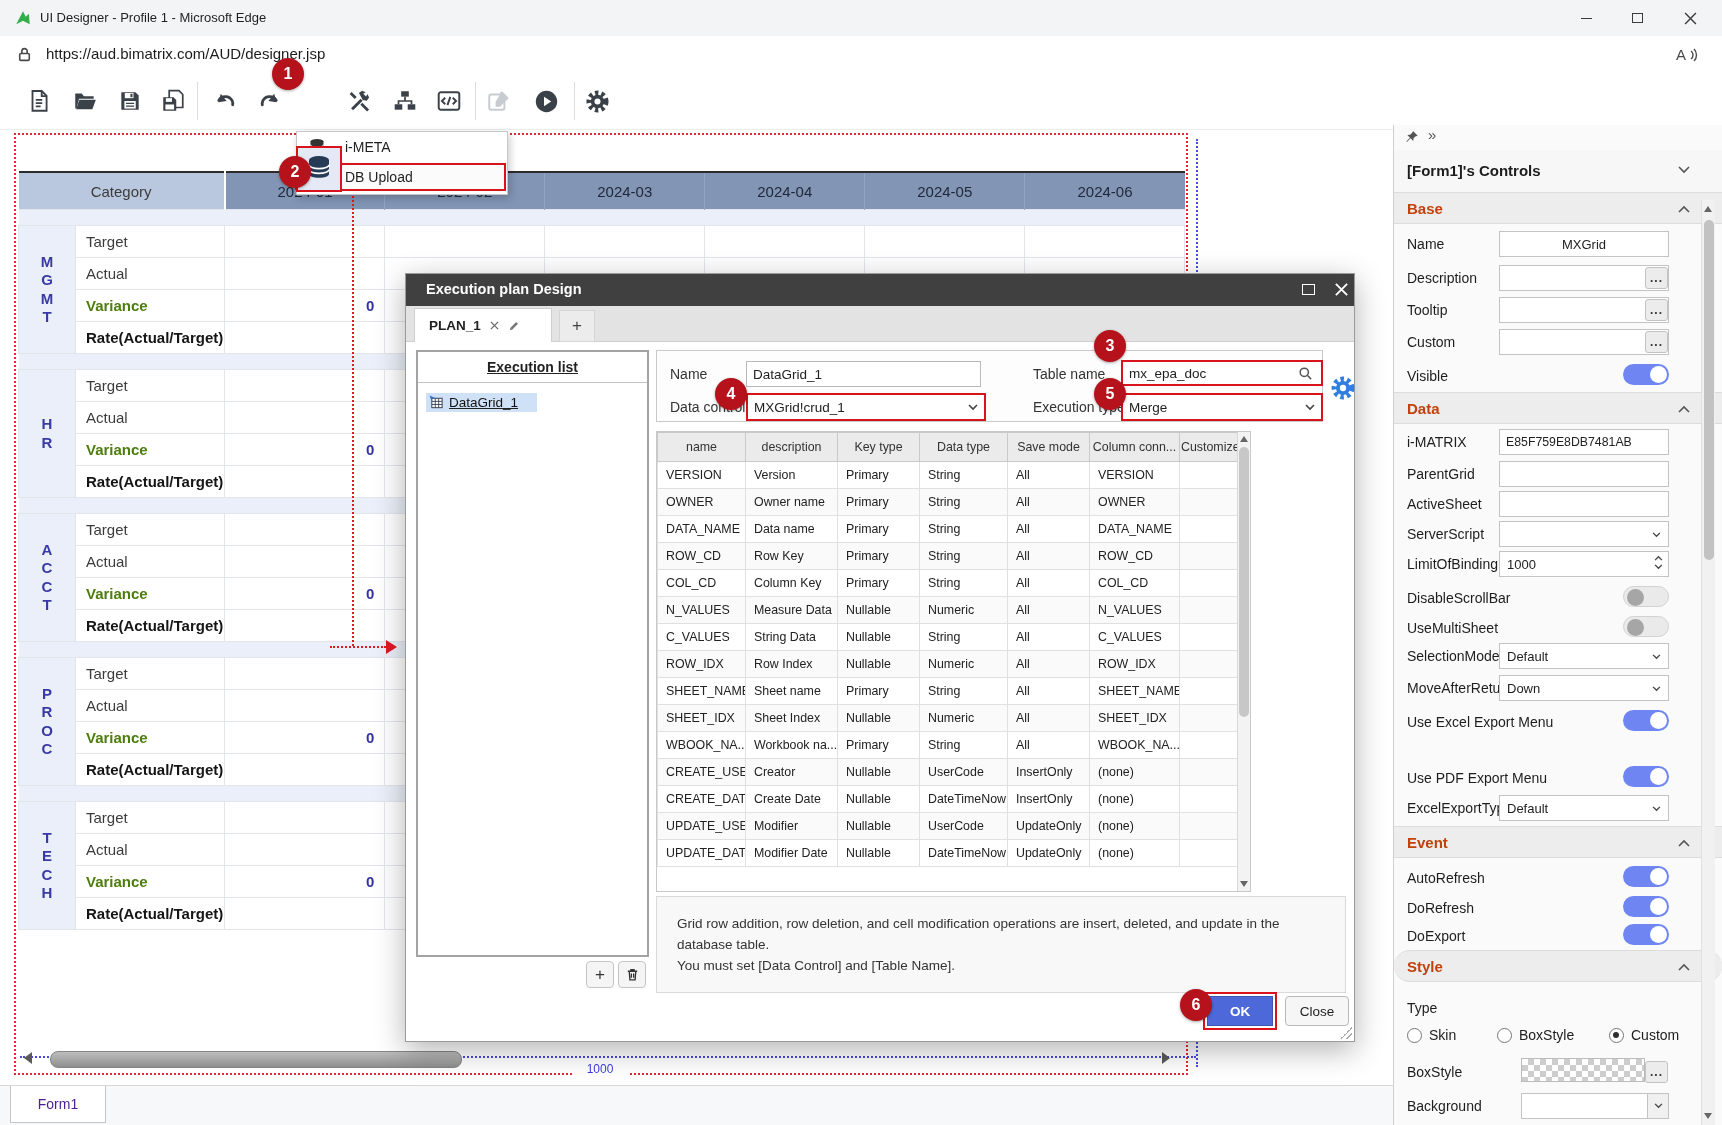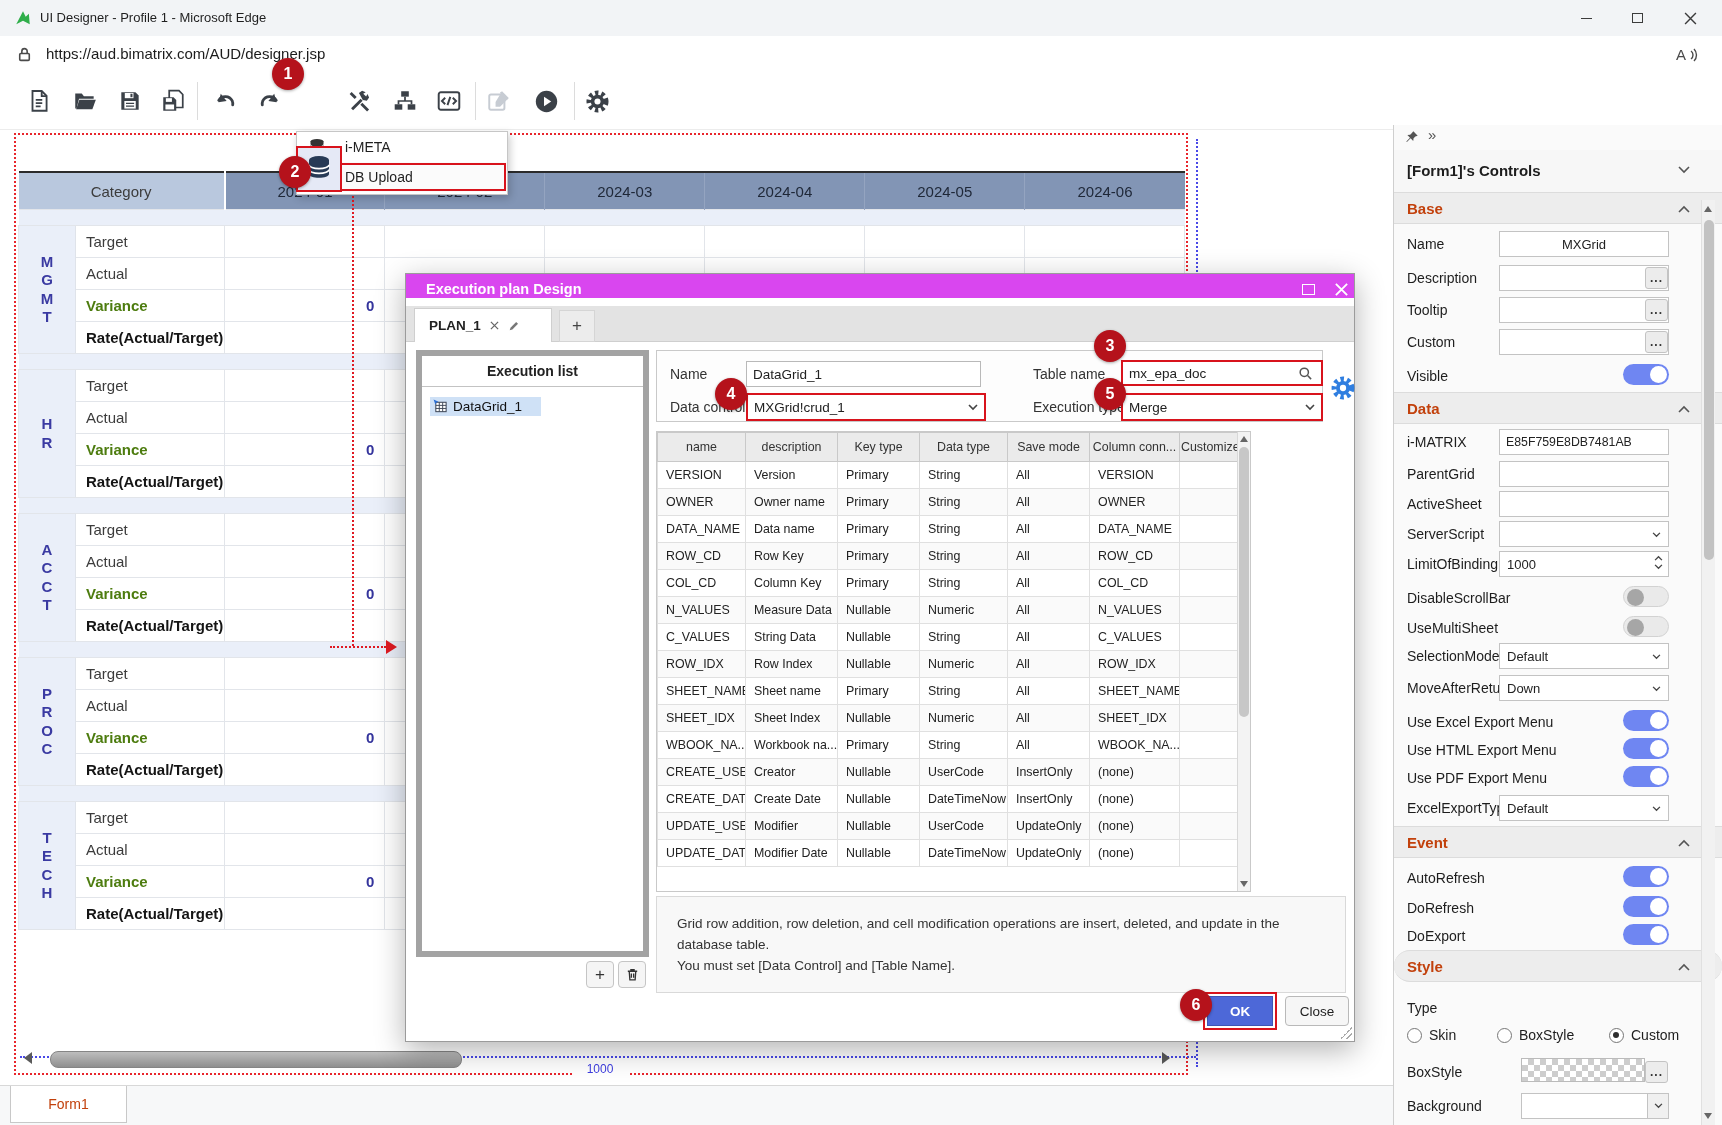--- a/index.html
+++ b/index.html
@@ -46,36 +46,36 @@
   #ddmenu{left:296px;top:131px;width:210px;height:62px;background:#fff;border:1px solid #c6c6c6;
           box-shadow:2px 3px 8px rgba(0,0,0,.2);z-index:6;}
   .mi{height:30px;display:flex;align-items:center;gap:14px;padding-left:12px;font-size:14px;color:#1f1f1f;box-sizing:border-box;}
   .mi.hl{outline:2px solid #d8131c;outline-offset:-3px;background:#fbfbfb;}
 
   
   .htri-l{width:0;height:0;border-right:8px solid #5a5a5a;border-top:6px solid transparent;border-bottom:6px solid transparent;}
   .htri-r{width:0;height:0;border-left:8px solid #5a5a5a;border-top:6px solid transparent;border-bottom:6px solid transparent;}
   #hthumb{left:50px;top:1051px;width:410px;height:15px;border-radius:8px;background:linear-gradient(#bdbdbd,#8f8f8f);border:1px solid #858585;z-index:4;}
   #formbar{left:0;top:1085px;width:1393px;height:40px;background:#f7f8f9;border-top:1px solid #d8d8d8;}
-  #formtab{left:10px;top:1086px;width:117px;height:37px;background:#fff;border:1px solid #c8c8c8;border-top:none;
-           display:flex;align-items:center;justify-content:center;font-size:14px;color:#c2410c;box-sizing:border-box;}
+  #formtab{left:10px;top:1086px;width:96px;height:37px;background:#fff;border:1px solid #c8c8c8;border-top:none;
+           display:flex;align-items:center;justify-content:center;font-size:14px;color:#4c1d95;box-sizing:border-box;}
 
   
   #dialog{left:405px;top:273px;width:950px;height:769px;background:#fff;border:1px solid #9b9b9b;
           box-shadow:0 8px 28px rgba(0,0,0,.3);z-index:10;box-sizing:border-box;}
-  #dlg-title{position:absolute;left:0;top:0;width:100%;height:24px;background:#d946ef;}
+  #dlg-title{position:absolute;left:0;top:0;width:100%;height:32px;background:#404040;}
   #dlg-title .t{position:absolute;left:20px;top:7px;color:#fff;font-size:14.5px;font-weight:700;}
   #dlg-max{position:absolute;left:896px;top:10px;width:13px;height:11px;border:1.6px solid #fff;box-sizing:border-box;}
   #dlg-close{position:absolute;left:928px;top:8px;color:#fff;}
   #dlg-tabs{position:absolute;left:0;top:32px;width:100%;height:36px;background:#e3e3e3;border-bottom:1px solid #cfcfcf;box-sizing:border-box;}
   #dlg-tab{position:absolute;left:8px;top:2px;width:138px;height:34px;background:#fff;border:1px solid #cfcfcf;border-bottom:none;
            display:flex;align-items:center;gap:9px;padding-left:14px;box-sizing:border-box;font-size:13.5px;font-weight:700;color:#222;}
   #dlg-addtab{position:absolute;left:153px;top:4px;width:36px;height:32px;background:#ececec;border:1px solid #d5d5d5;
            display:flex;align-items:center;justify-content:center;font-size:17px;color:#444;box-sizing:border-box;}
-  #execlist{position:absolute;left:10px;top:76px;width:233px;height:607px;border:6px solid #a3a3a3;box-sizing:border-box;background:#fff;}
+  #execlist{position:absolute;left:10px;top:76px;width:233px;height:607px;border:2px solid #a3a3a3;box-sizing:border-box;background:#fff;text-decoration:underline;}
   #execlist .hdr{height:30px;line-height:30px;text-align:center;font-weight:700;font-size:14px;border-bottom:1px solid #c3c3c3;}
   #execlist .item{margin:10px 0 0 8px;display:flex;align-items:center;gap:5px;width:102px;background:#cfe1f6;padding:2px 6px 2px 3px;font-size:13.5px;color:#111;}
   .sqbtn{position:absolute;width:28px;height:27px;background:#f5f5f5;border:1px solid #c5c5c5;border-radius:4px;
          display:flex;align-items:center;justify-content:center;box-sizing:border-box;font-size:17px;color:#333;}
   #formbox{position:absolute;left:250px;top:76px;width:667px;height:72px;border:1px solid #c9c9c9;box-sizing:border-box;background:#fdfdfd;}
   .flabel{position:absolute;font-size:14px;color:#333;}
   .finput{position:absolute;height:26px;border:1px solid #b9b9b9;background:#fff;font-size:13.5px;color:#222;
           padding:0 6px;box-sizing:border-box;font-family:inherit;}
   .redbox{border:2px solid #d8131c !important;}
   .fselect{position:absolute;height:28px;border:2px solid #d8131c;background:#fff;box-sizing:border-box;
@@ -945,26 +945,20 @@
             </svg>
           </span>
       </div>
     </div>
     <div class="prow" style="top:583px;">
       <span class="lbl">Use Excel Export Menu</span>
       <span class="tg on">
           <span class="knob"></span>
         </span>
     </div>
-    <div class="prow" style="top:611px;">
-      <span class="lbl">Use HTML Export Menu</span>
-      <span class="tg on">
-          <span class="knob"></span>
-        </span>
-    </div>
     <div class="prow" style="top:639px;">
       <span class="lbl">Use PDF Export Menu</span>
       <span class="tg on">
           <span class="knob"></span>
         </span>
     </div>
     <div class="prow" style="top:669px;">
       <span class="lbl">ExcelExportType</span>
       <div class="pselect">
         <span>Default</span>

